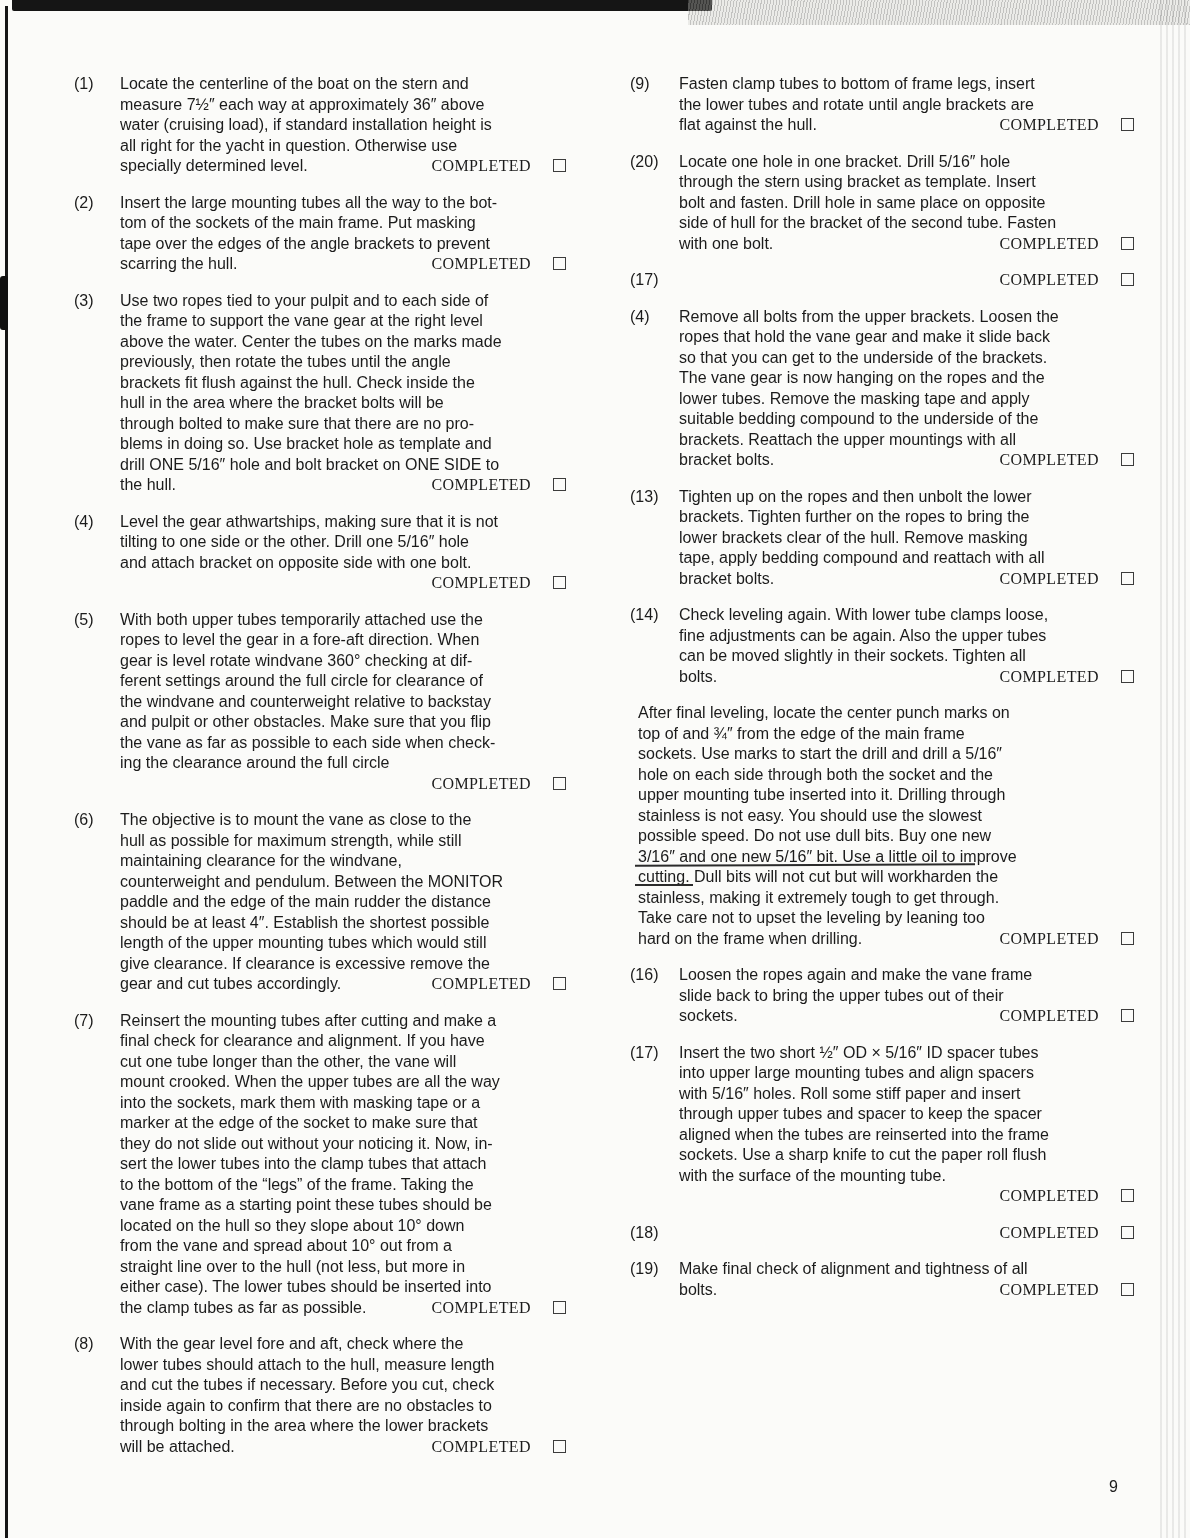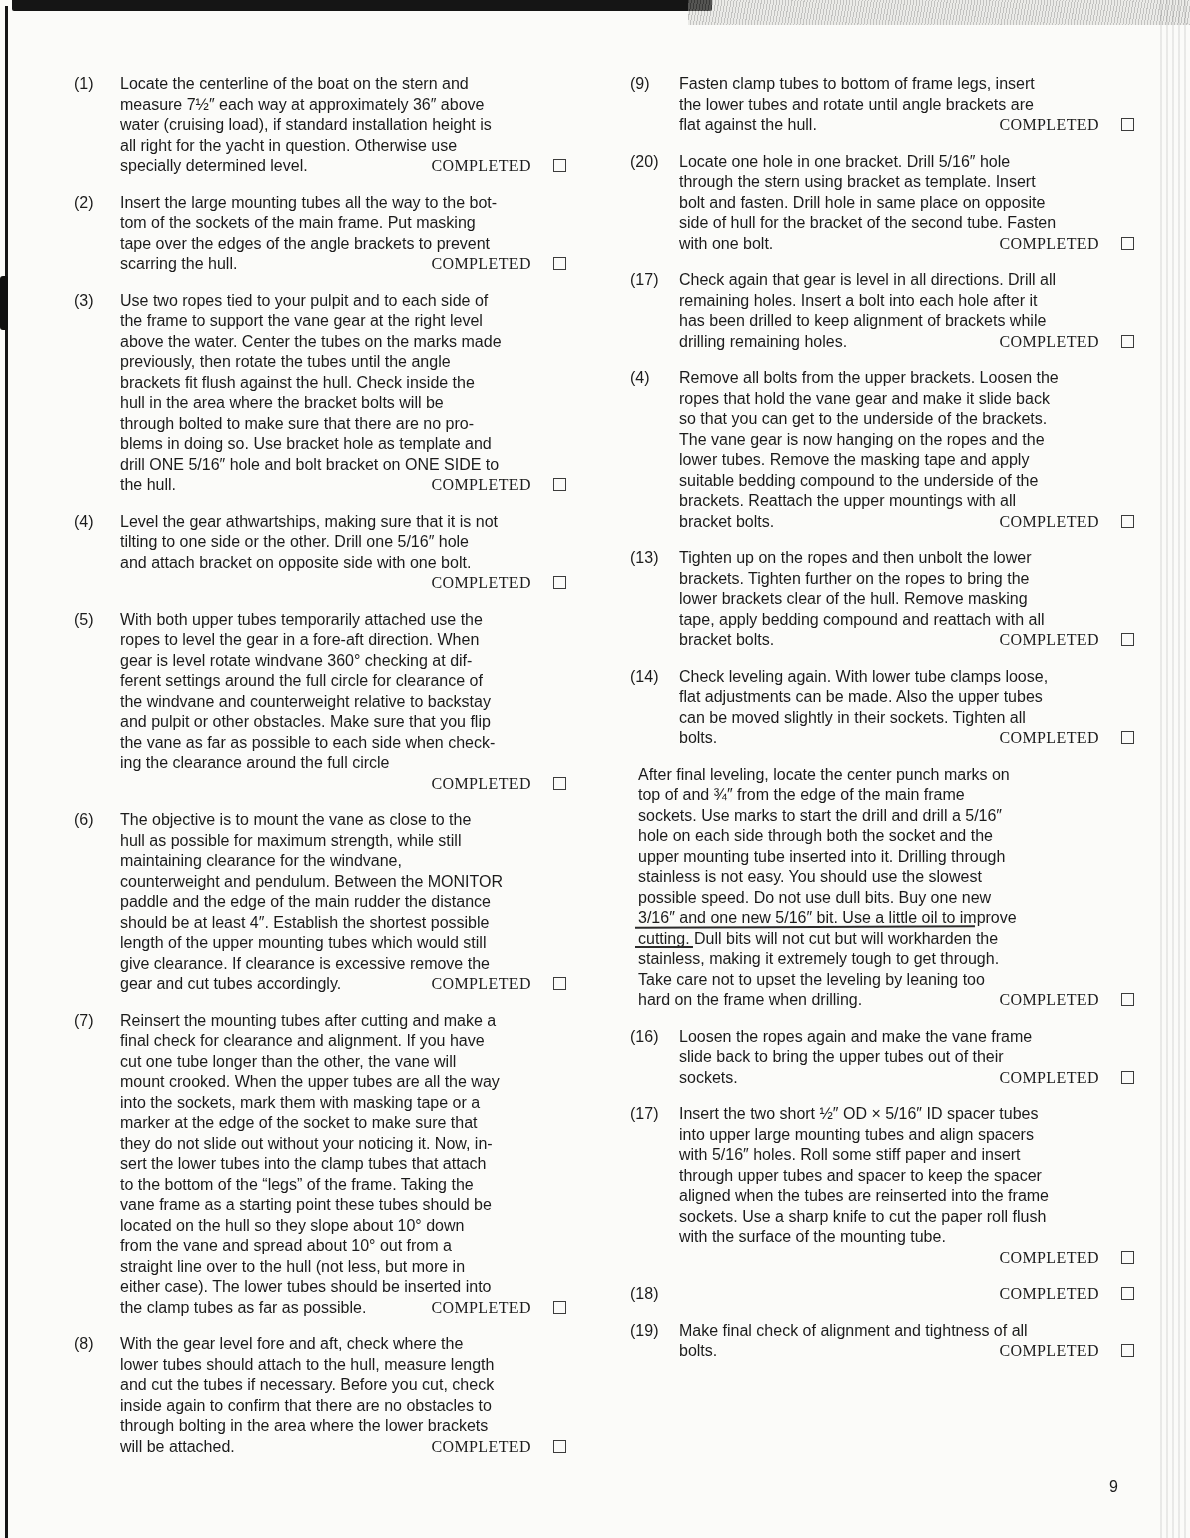--- a/index.html
+++ b/index.html
@@ -213,24 +213,21 @@
         <span class="num">(20)</span>
         <div class="body"><span class="text">Locate one hole in one bracket. Drill 5/16″ hole
 through the stern using bracket as template. Insert
 bolt and fasten. Drill hole in same place on opposite
 side of hull for the bracket of the second tube. Fasten
 with one bolt.</span><span class="completed"><span>COMPLETED</span><span class="checkbox"></span></span></div>
       </div>
 
       <div class="item">
         <span class="num">(17)</span>
-        <div class="body"><span class="text">Check again that gear is level in all directions. Drill all
-remaining holes. Insert a bolt into each hole after it
-has been drilled to keep alignment of brackets while
-drilling remaining holes.</span><span class="completed"><span>COMPLETED</span><span class="checkbox"></span></span></div>
+        <div class="body"><span class="completed"><span>COMPLETED</span><span class="checkbox"></span></span></div>
       </div>
 
       <div class="item">
         <span class="num">(4)</span>
         <div class="body"><span class="text">Remove all bolts from the upper brackets. Loosen the
 ropes that hold the vane gear and make it slide back
 so that you can get to the underside of the brackets.
 The vane gear is now hanging on the ropes and the
 lower tubes. Remove the masking tape and apply
 suitable bedding compound to the underside of the
@@ -243,21 +240,21 @@
         <div class="body"><span class="text">Tighten up on the ropes and then unbolt the lower
 brackets. Tighten further on the ropes to bring the
 lower brackets clear of the hull. Remove masking
 tape, apply bedding compound and reattach with all
 bracket bolts.</span><span class="completed"><span>COMPLETED</span><span class="checkbox"></span></span></div>
       </div>
 
       <div class="item">
         <span class="num">(14)</span>
         <div class="body"><span class="text">Check leveling again. With lower tube clamps loose,
-flat adjustments can be made. Also the upper tubes
+fine adjustments can be again. Also the upper tubes
 can be moved slightly in their sockets. Tighten all
 bolts.</span><span class="completed"><span>COMPLETED</span><span class="checkbox"></span></span></div>
       </div>
 
       <div class="item">
         <div class="body"><span class="text">After final leveling, locate the center punch marks on
 top of and ¾″ from the edge of the main frame
 sockets. Use marks to start the drill and drill a 5/16″
 hole on each side through both the socket and the
 upper mounting tube inserted into it. Drilling through

